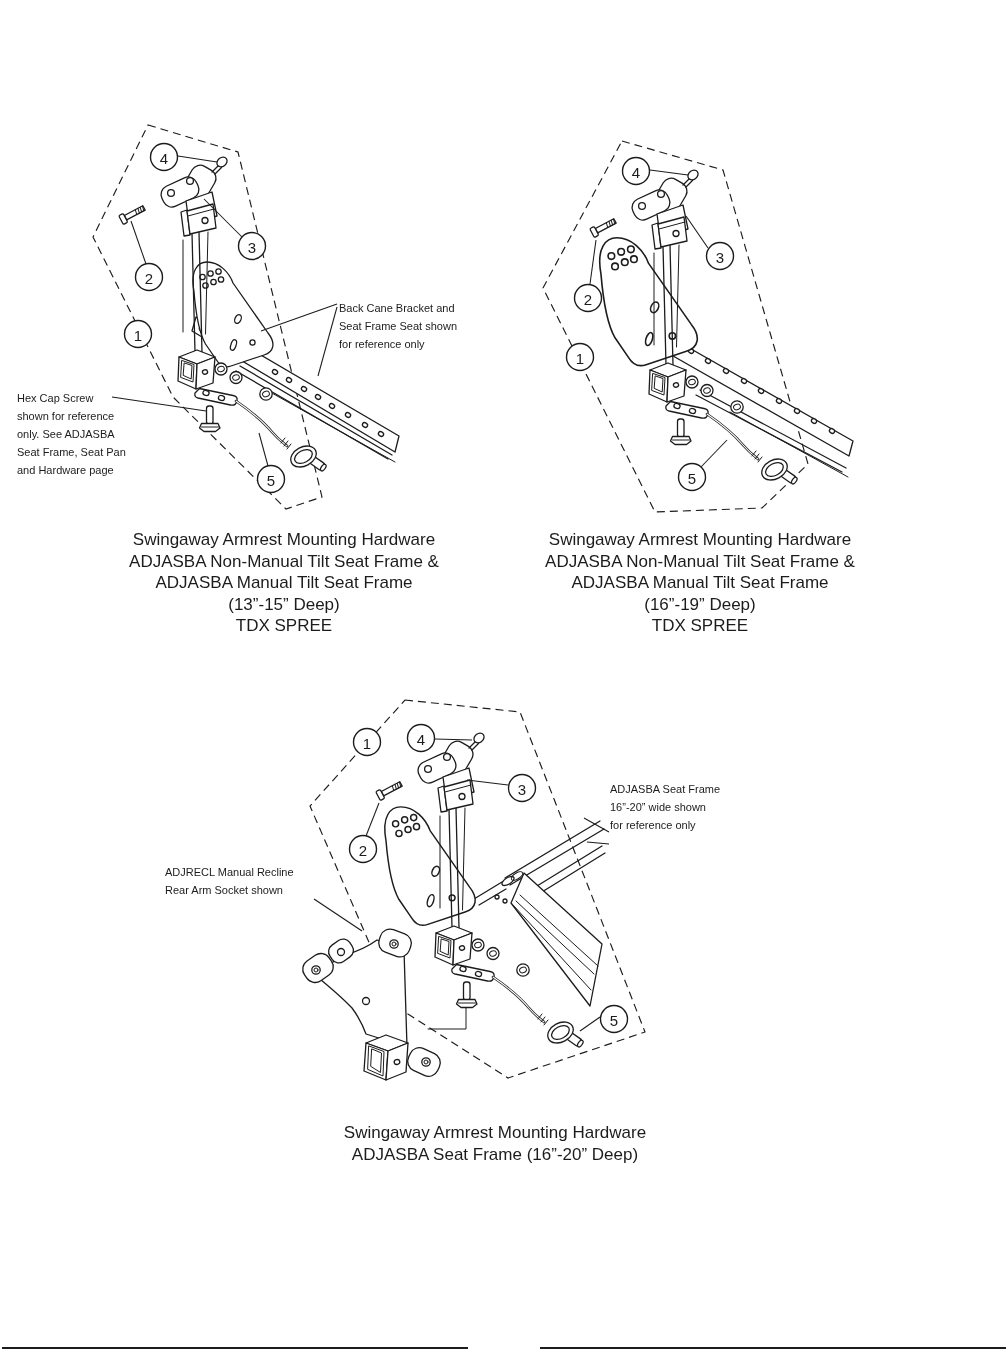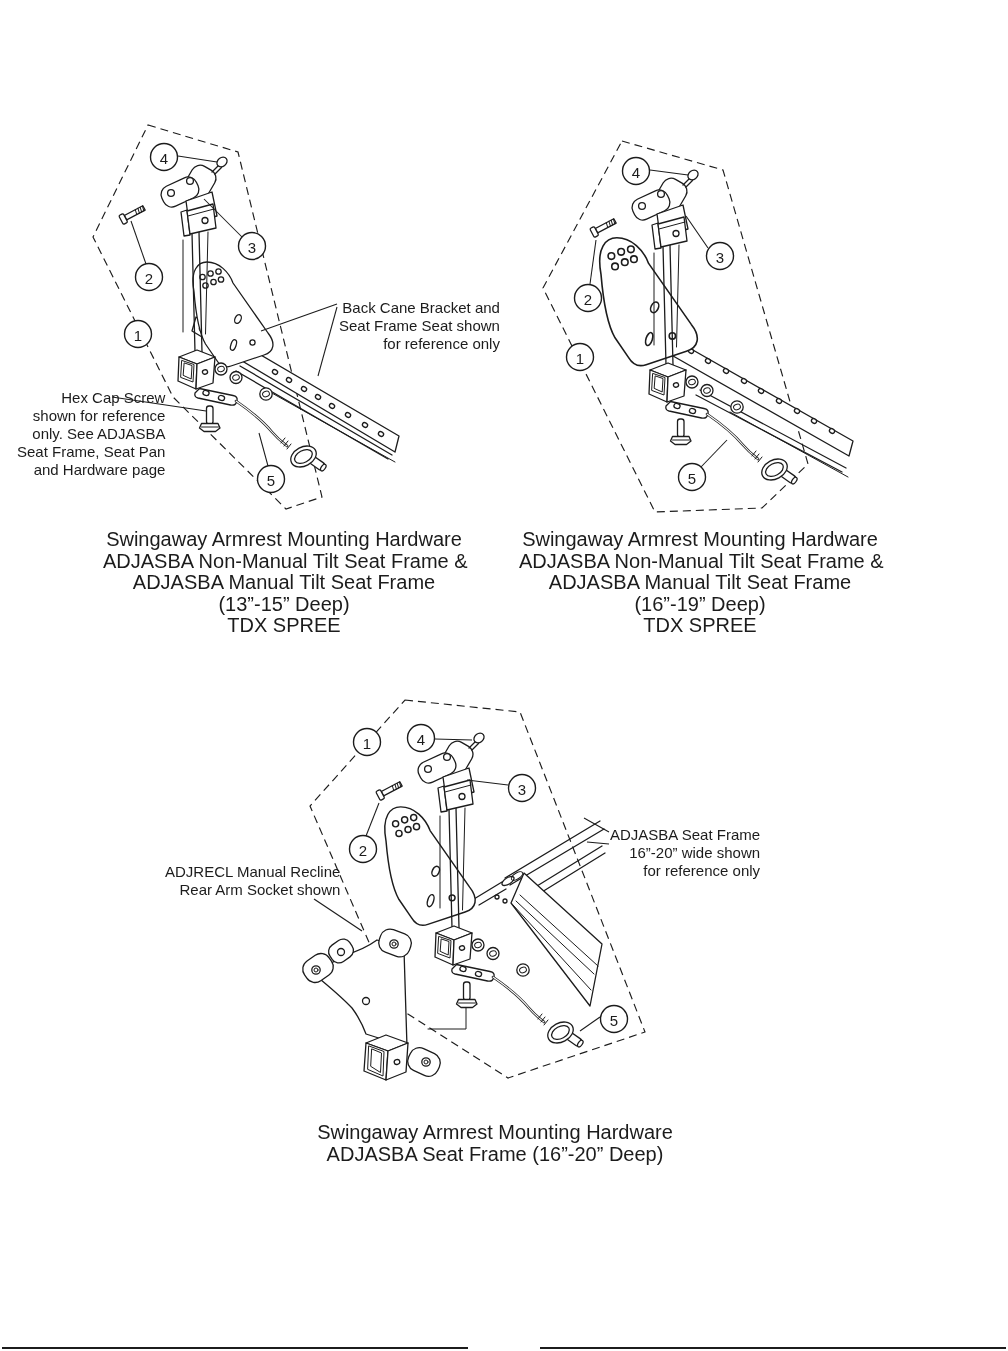--- a/index.html
+++ b/index.html
@@ -10,22 +10,22 @@
   .ln{fill:none;stroke:#1c1c1c;stroke-width:1.3;stroke-linecap:round;stroke-linejoin:round;}
   .fw{fill:#ffffff;stroke:#1c1c1c;stroke-width:1.3;stroke-linejoin:round;}
   .thin{stroke-width:1;}
   .dash{fill:none;stroke:#1c1c1c;stroke-width:1.15;stroke-dasharray:8 5;stroke-linecap:butt;}
   .leader{fill:none;stroke:#1c1c1c;stroke-width:1.05;}
   .cable-outer{fill:none;stroke:#1c1c1c;stroke-width:2.6;stroke-linecap:round;}
   .cable-inner{fill:none;stroke:#ffffff;stroke-width:1.1;stroke-linecap:round;}
   .callout-circle{fill:#ffffff;stroke:#1c1c1c;stroke-width:1.4;}
   .callout-num{font-family:"Liberation Sans",sans-serif;font-size:15px;fill:#1c1c1c;}
   
-  .ann{position:absolute;font-size:15px;line-height:18px;white-space:nowrap;text-align:right;}
-  .caption{position:absolute;text-align:center;font-size:20px;line-height:21.5px;}
+  .ann{position:absolute;font-size:11px;line-height:18px;white-space:nowrap;}
+  .caption{position:absolute;text-align:center;font-size:17px;line-height:21.5px;}
   .cap-line{white-space:nowrap;}
   .footer-rule{position:absolute;height:2px;background:#1c1c1c;}
 </style>
 </head>
 <body>
 
 <div class="page">
 
 <svg class="art" width="1008" height="1351" viewBox="0 0 1008 1351">
   <defs>
@@ -336,21 +336,21 @@
 </div>
 
 <div class="ann" style="left:17px;top:389px;">
   <div>Hex Cap Screw</div>
   <div>shown for reference</div>
   <div>only. See ADJASBA</div>
   <div>Seat Frame, Seat Pan</div>
   <div>and Hardware page</div>
 </div>
 
-<div class="ann" style="left:610px;top:826px;">
+<div class="ann" style="left:610px;top:780px;">
   <div>ADJASBA Seat Frame</div>
   <div>16”-20” wide shown</div>
   <div>for reference only</div>
 </div>
 
 <div class="caption" style="left:103px;top:529px;width:362px;">
   <div class="cap-line">Swingaway Armrest Mounting Hardware</div>
   <div class="cap-line">ADJASBA Non-Manual Tilt Seat Frame &amp;</div>
   <div class="cap-line">ADJASBA Manual Tilt Seat Frame</div>
   <div class="cap-line">(13”-15” Deep)</div>

